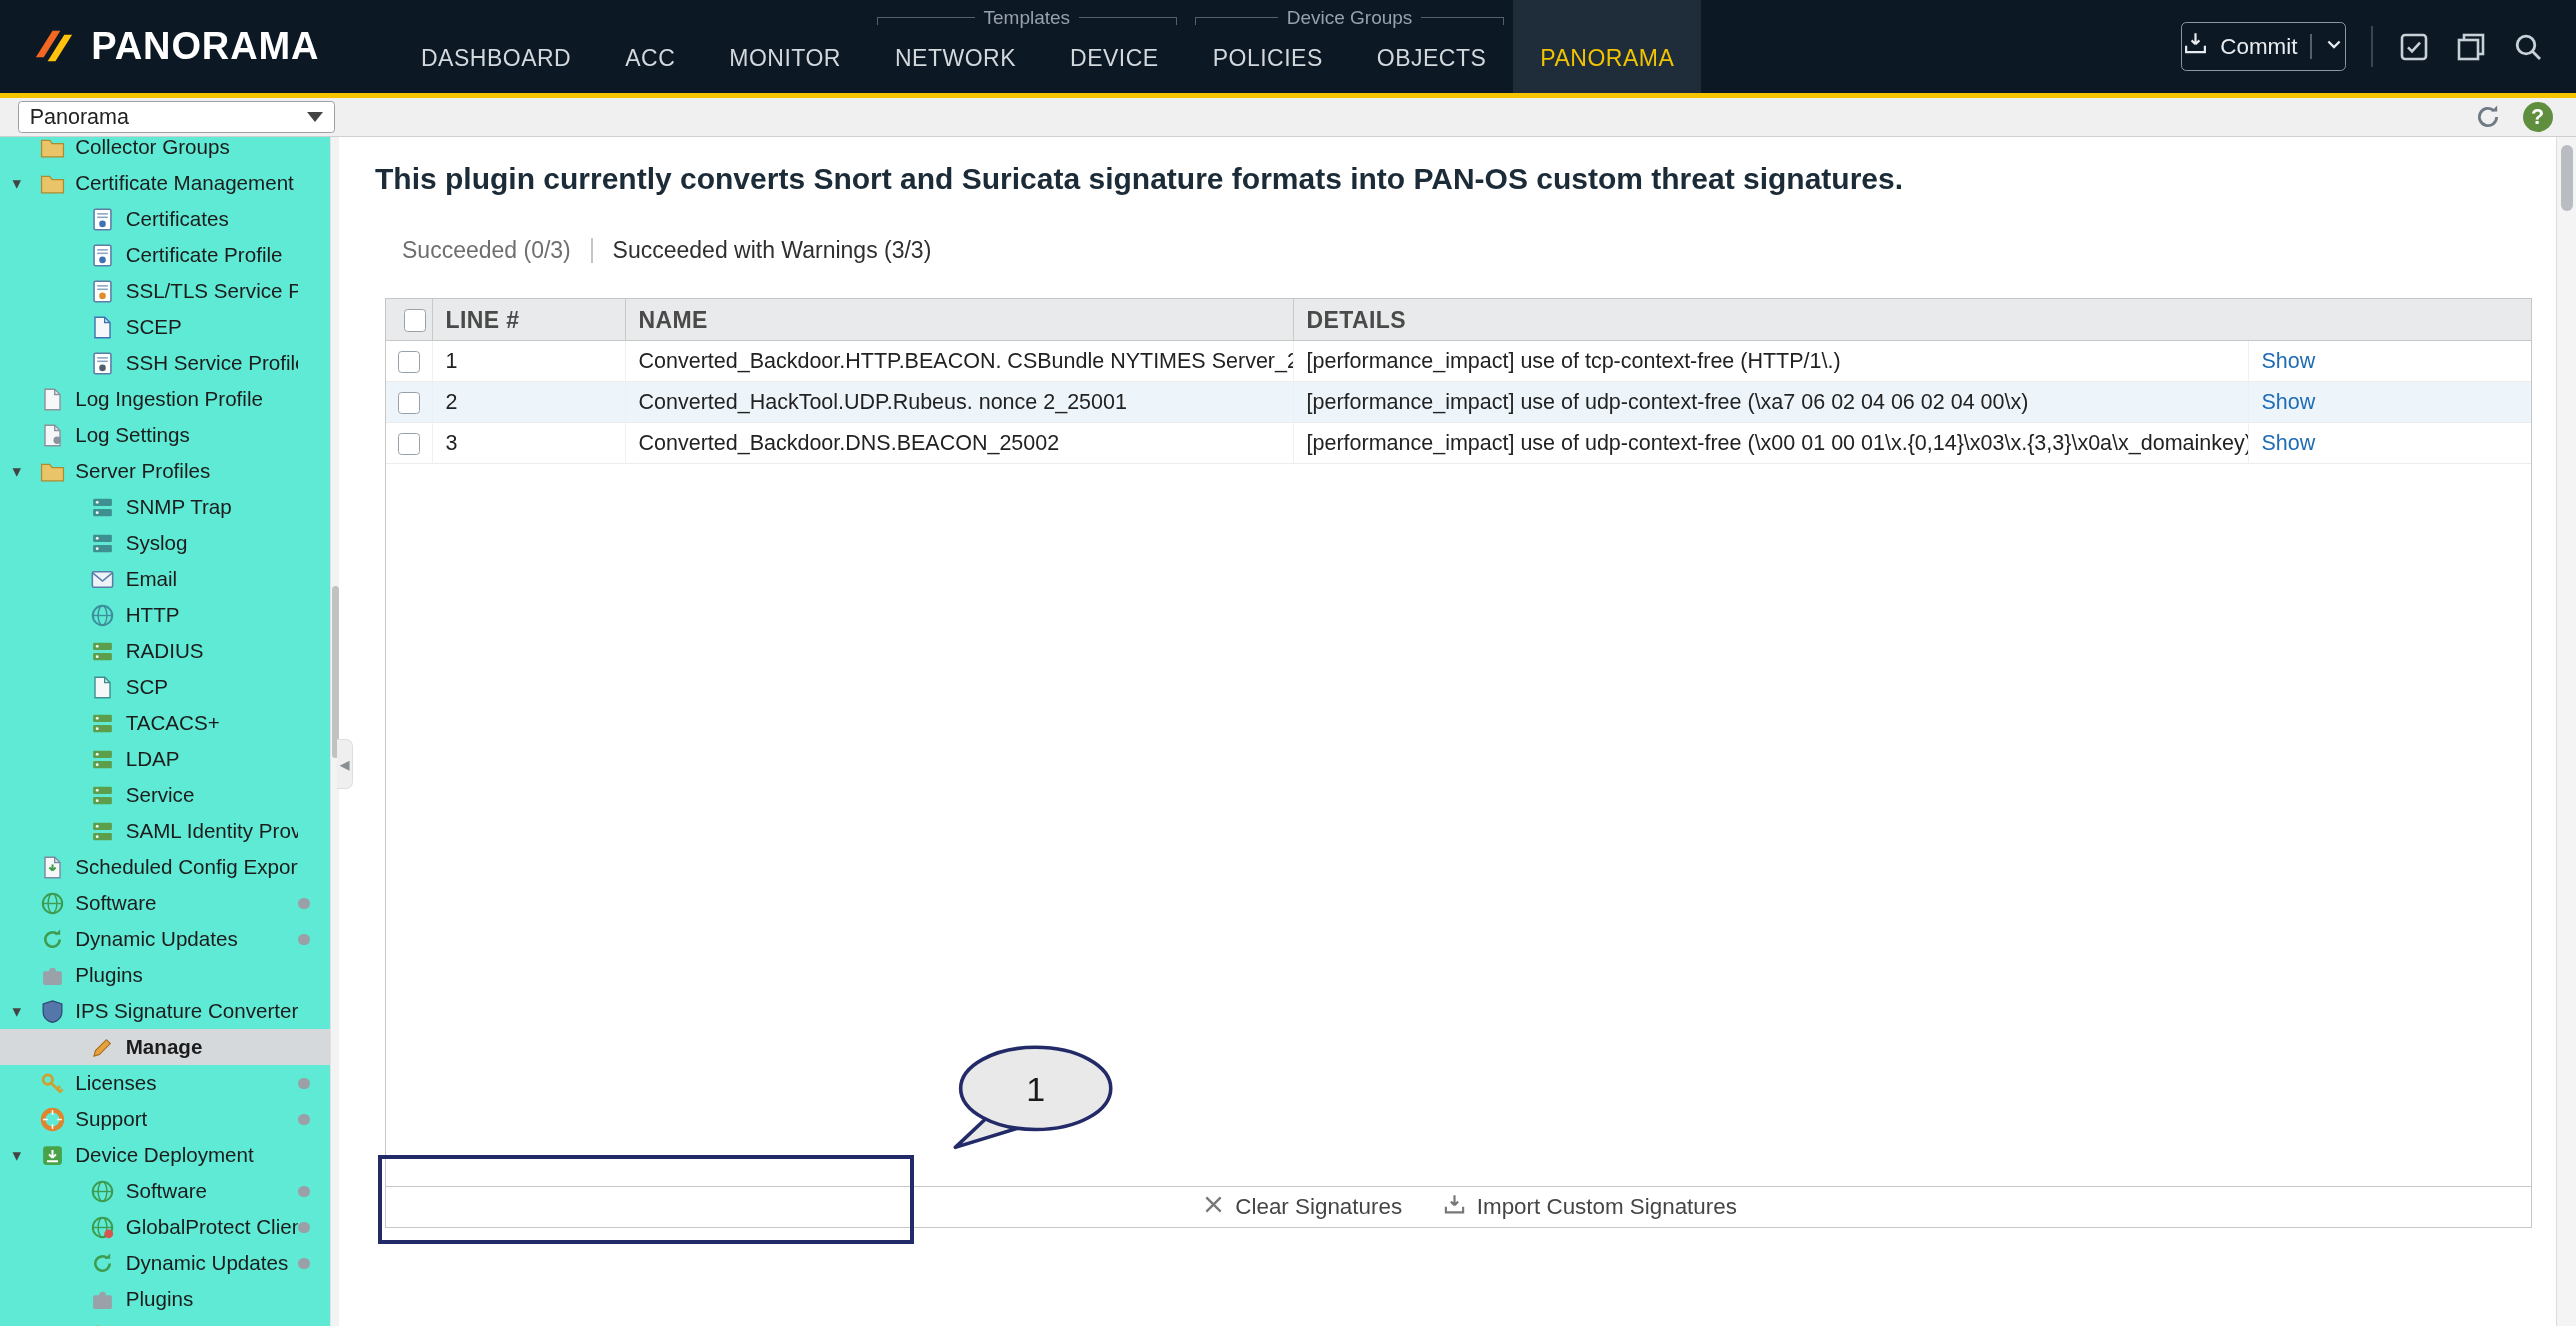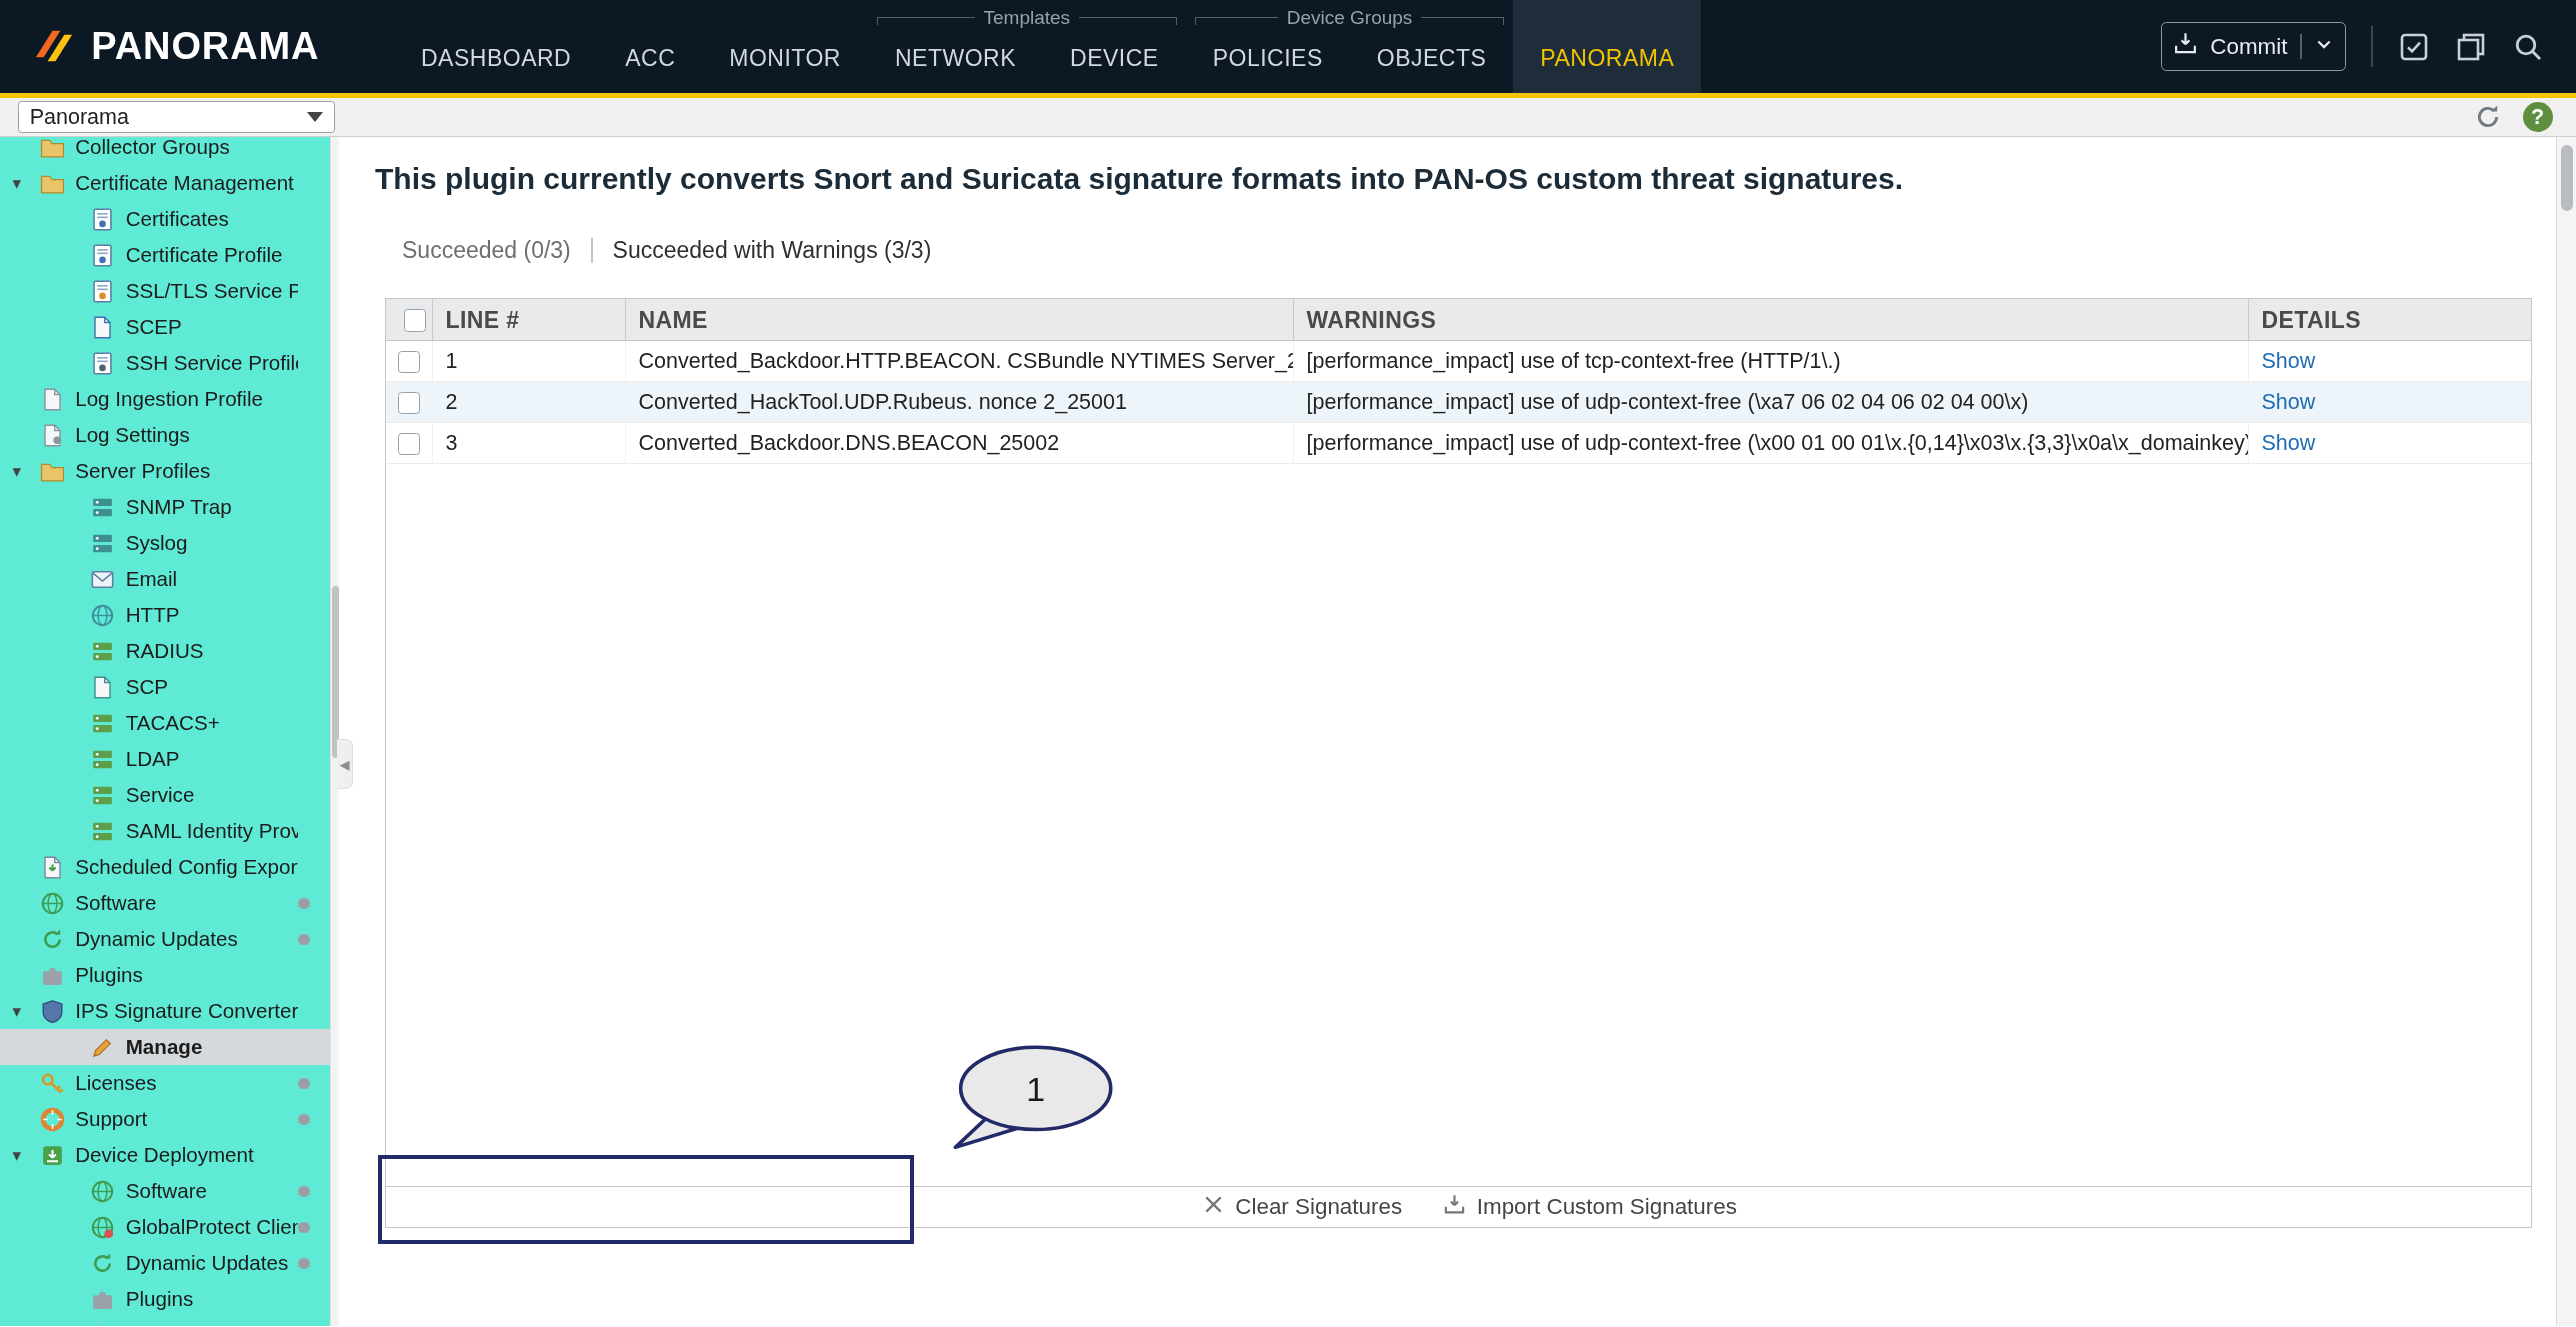--- a/index.html
+++ b/index.html
@@ -24,21 +24,21 @@
     position:absolute; top:12.5px; left:9px; right:9px; display:flex; align-items:center;
     color:#97A1AB; font-size:19px; white-space:nowrap;
   }
   .group-label .tick { flex:1; height:8px; border-top:1.8px solid #55606B; }
   .group-label .tick.l { border-left:1.8px solid #55606B; }
   .group-label .tick.r { border-right:1.8px solid #55606B; }
   .group-label .gtext { padding:0 9px; margin-top:-5.4px; }
   .nav-right { margin-left:auto; display:flex; align-items:center; gap:25px; padding-right:32px; }
   .commit-btn {
     display:flex; align-items:center; gap:12.5px; border:1.8px solid #8E98A2; border-radius:5.4px;
-    color:#E8ECF0; font-size:22.4px; padding:8px 11px; cursor:pointer; white-space:nowrap;
+    color:#E8ECF0; font-size:22.4px; padding:8px 1px; cursor:pointer; white-space:nowrap;
   }
   .commit-sep { width:1.8px; height:25px; background:#55606B; }
   .nav-divider { width:1.8px; height:41px; background:#3A4652; }
   .icon-btn { display:flex; align-items:center; cursor:pointer; }
 
   
   .accent { height:5.4px; background:#F5C400; }
   .toolbar {
     height:39px; background:#F0F0F0; border-bottom:0.9px solid #CFCFCF;
     display:flex; align-items:center; padding:0 18px;
@@ -645,21 +645,20 @@
       <span class="tab active">Succeeded with Warnings (3/3)</span>
     </div>
 
     <div class="table-wrap">
       <div class="thead tgrid">
         <div class="tcell" style="justify-content:center;">
           <span class="cb"></span>
         </div>
         <div class="tcell">LINE #</div>
         <div class="tcell">NAME</div>
-        <div class="tcell">WARNINGS</div>
         <div class="tcell">DETAILS</div>
       </div>
 
       <div class="tbody">
 
       <div class="trow tgrid">
             <div class="tcell" style="justify-content:center; padding-left:0;">
               <span class="cb"></span>
             </div>
             <div class="tcell">1</div>

